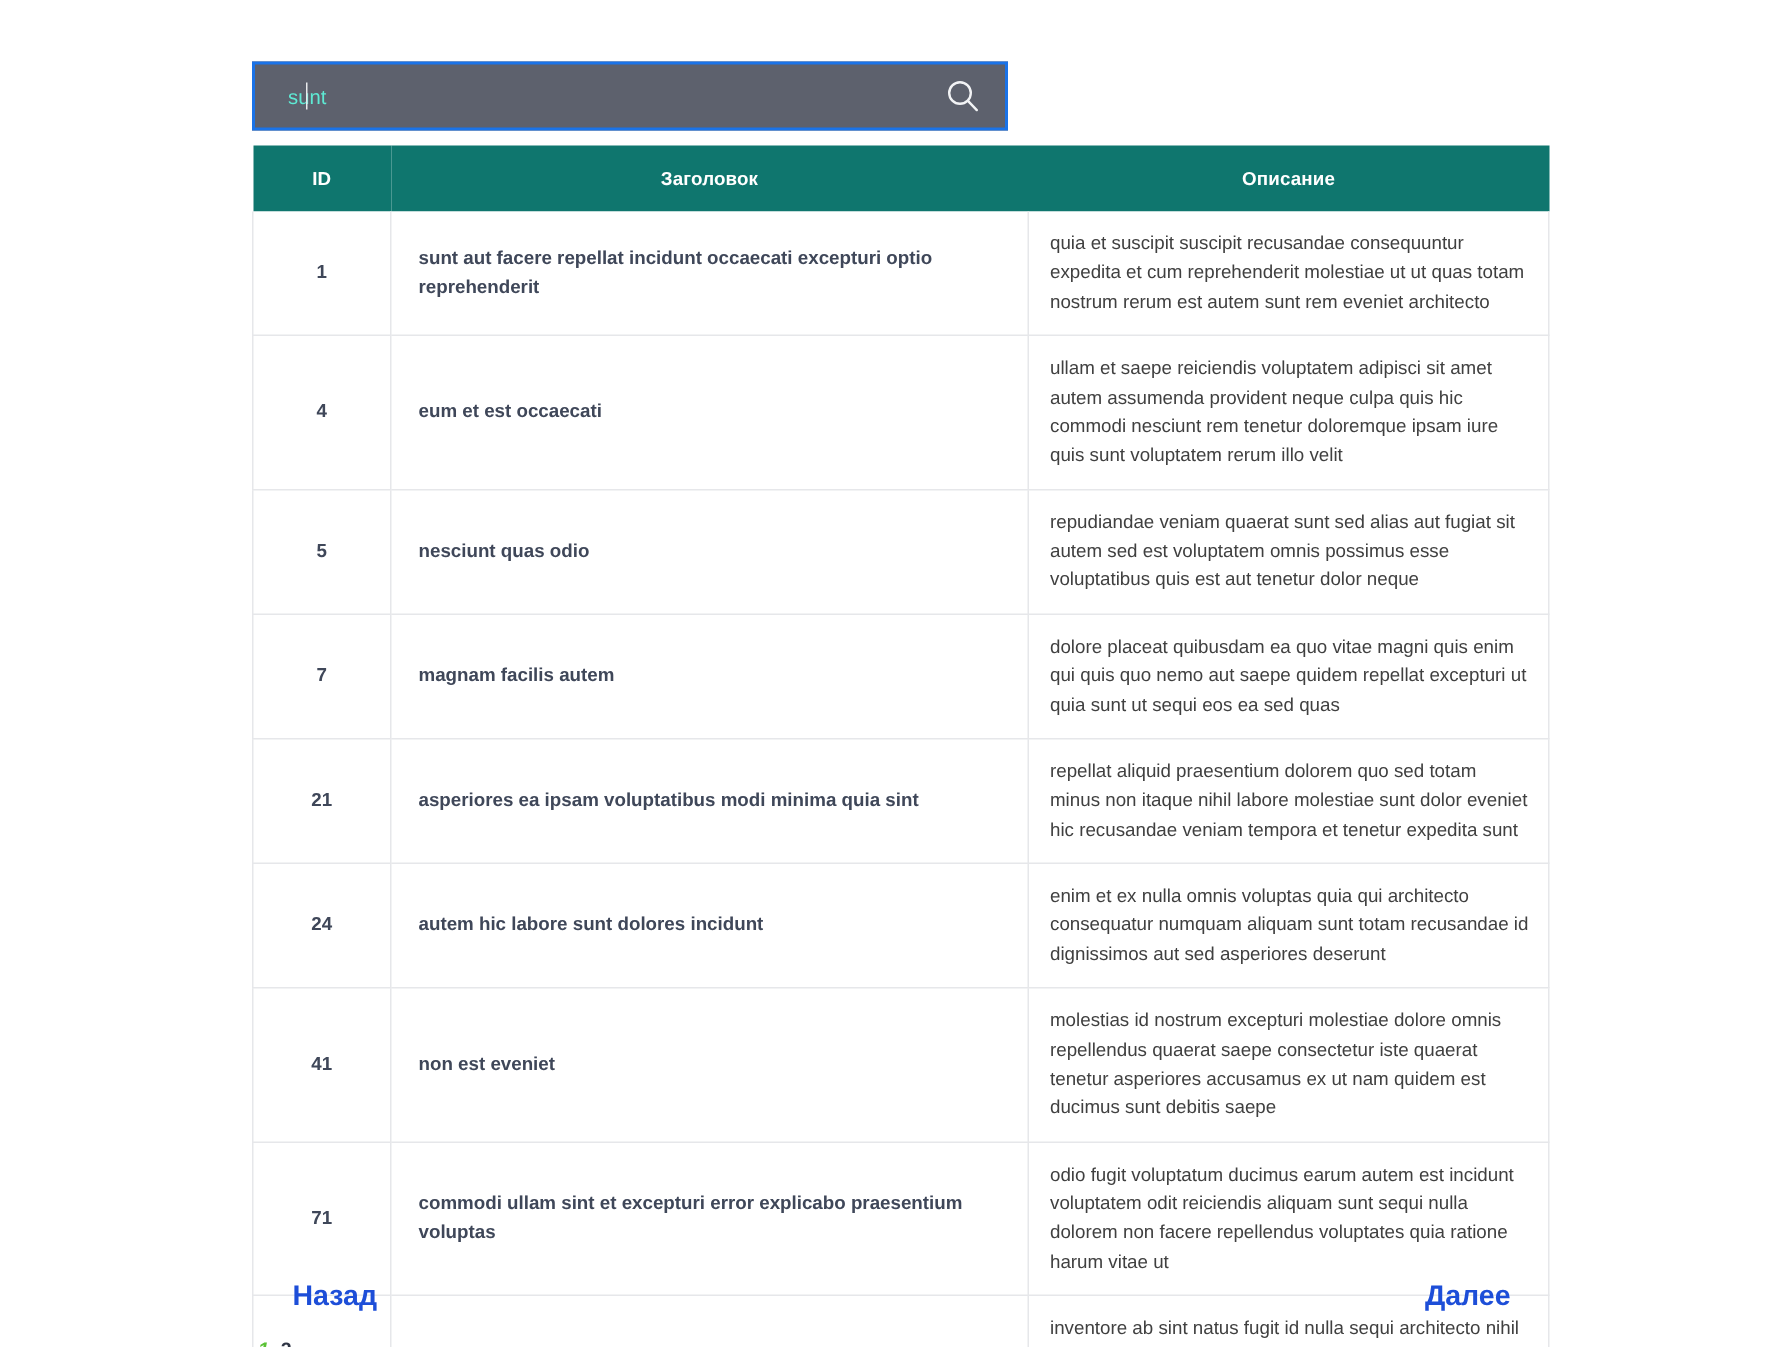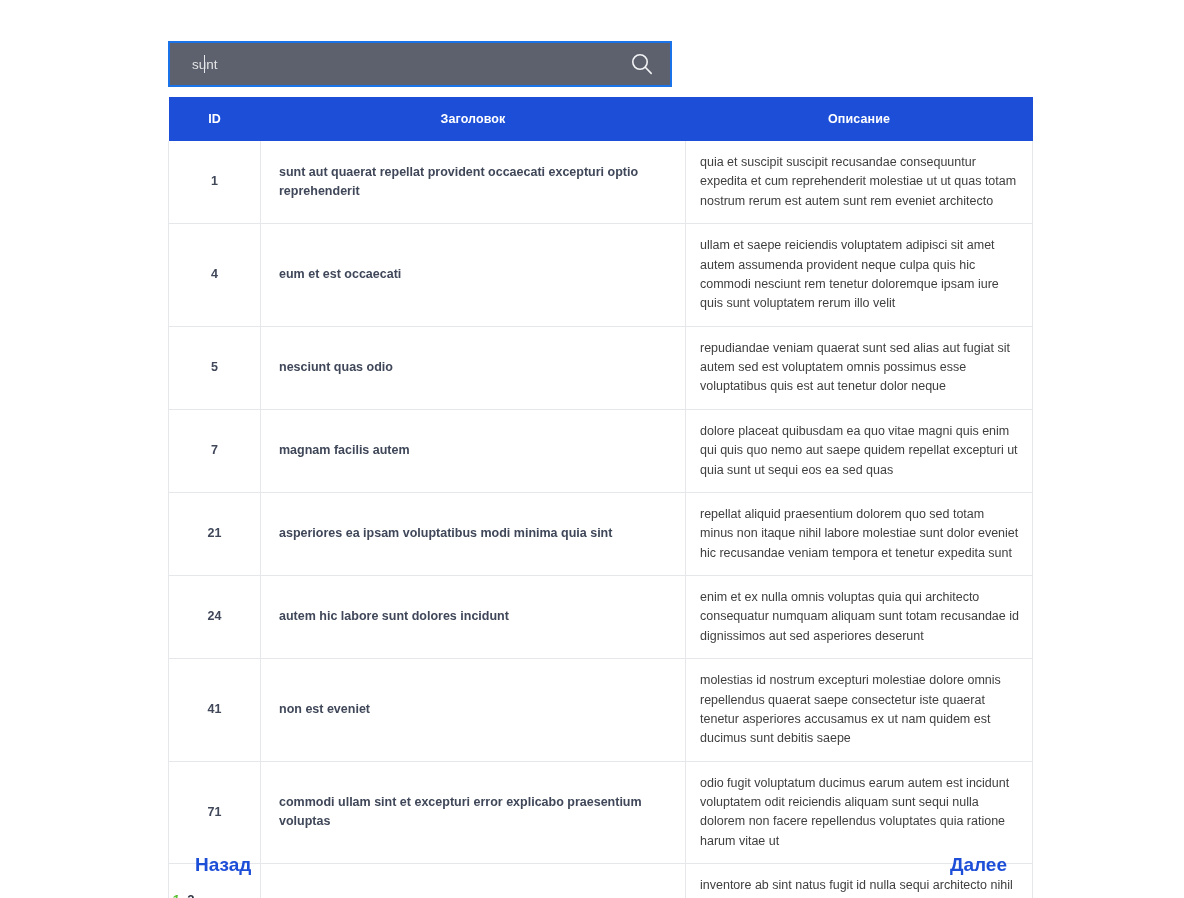--- a/index.html
+++ b/index.html
@@ -32,21 +32,21 @@
     border: 2px solid #1a73e8;
     display: flex;
     align-items: center;
   }
   .search-input {
     flex: 1 1 auto;
     height: 100%;
     background: transparent;
     border: 0;
     outline: none;
-    color: #e5e5e5;
+    color: #5eead4;
     font-family: "Liberation Sans", sans-serif;
     font-size: 13.5px;
     padding: 0 0 0 22px;
     caret-color: #e9eaec;
   }
   .search-input::placeholder { color: #b9bcc4; }
   .search-caret {
     position: absolute;
     left: 204px;
     top: 55px;
@@ -73,21 +73,21 @@
     left: 168px;
     top: 97px;
     width: 864px;
   }
   table.data {
     border-collapse: collapse;
     width: 864px;
     table-layout: fixed;
   }
   table.data thead th {
-    background: #1d4ed8;
+    background: #0f766e;
     color: #ffffff;
     font-size: 12.5px;
     font-weight: bold;
     text-align: center;
     height: 44px;
     padding: 0;
     border: 0;
     letter-spacing: 0.1px;
   }
   col.c-id    { width: 92px; }
@@ -191,21 +191,21 @@
       <thead>
         <tr>
           <th>ID</th>
           <th>Заголовок</th>
           <th>Описание</th>
         </tr>
       </thead>
       <tbody id="table-body">
           <tr>
             <td class="cell-id">1</td>
-            <td class="cell-title">sunt aut quaerat repellat provident occaecati excepturi optio reprehenderit</td>
+            <td class="cell-title">sunt aut facere repellat incidunt occaecati excepturi optio reprehenderit</td>
             <td class="cell-desc">quia et suscipit suscipit recusandae consequuntur expedita et cum reprehenderit molestiae ut ut quas totam nostrum rerum est autem sunt rem eveniet architecto</td>
           </tr>
           <tr>
             <td class="cell-id">4</td>
             <td class="cell-title">eum et est occaecati</td>
             <td class="cell-desc">ullam et saepe reiciendis voluptatem adipisci sit amet autem assumenda provident neque culpa quis hic commodi nesciunt rem tenetur doloremque ipsam iure quis sunt voluptatem rerum illo velit</td>
           </tr>
           <tr>
             <td class="cell-id">5</td>
             <td class="cell-title">nesciunt quas odio</td>

